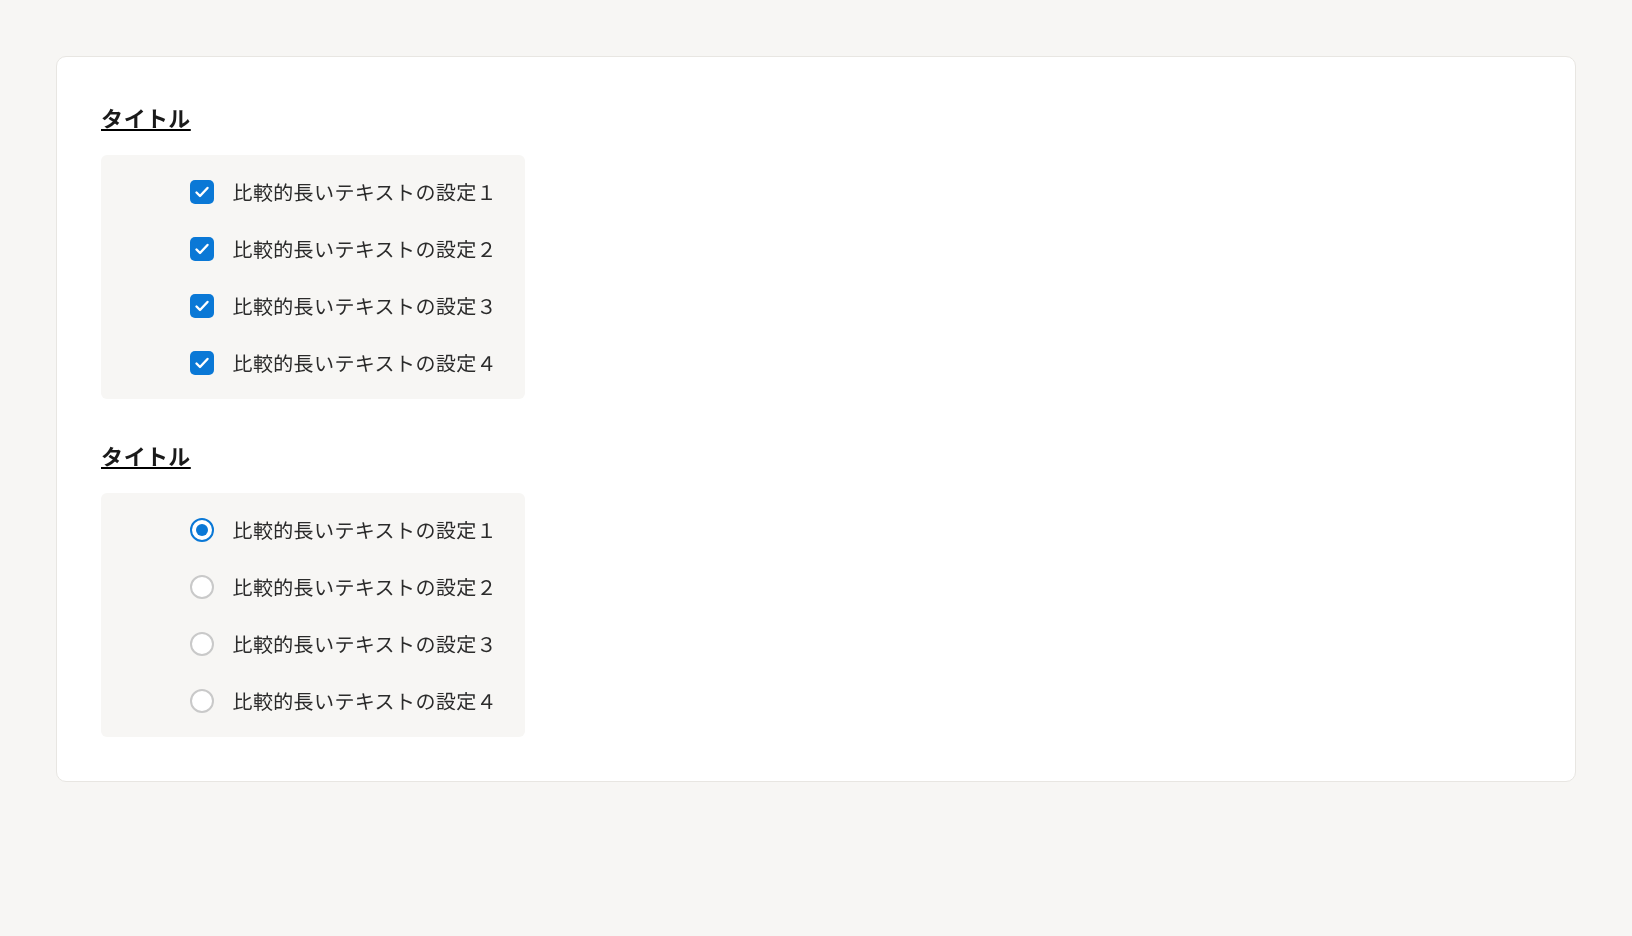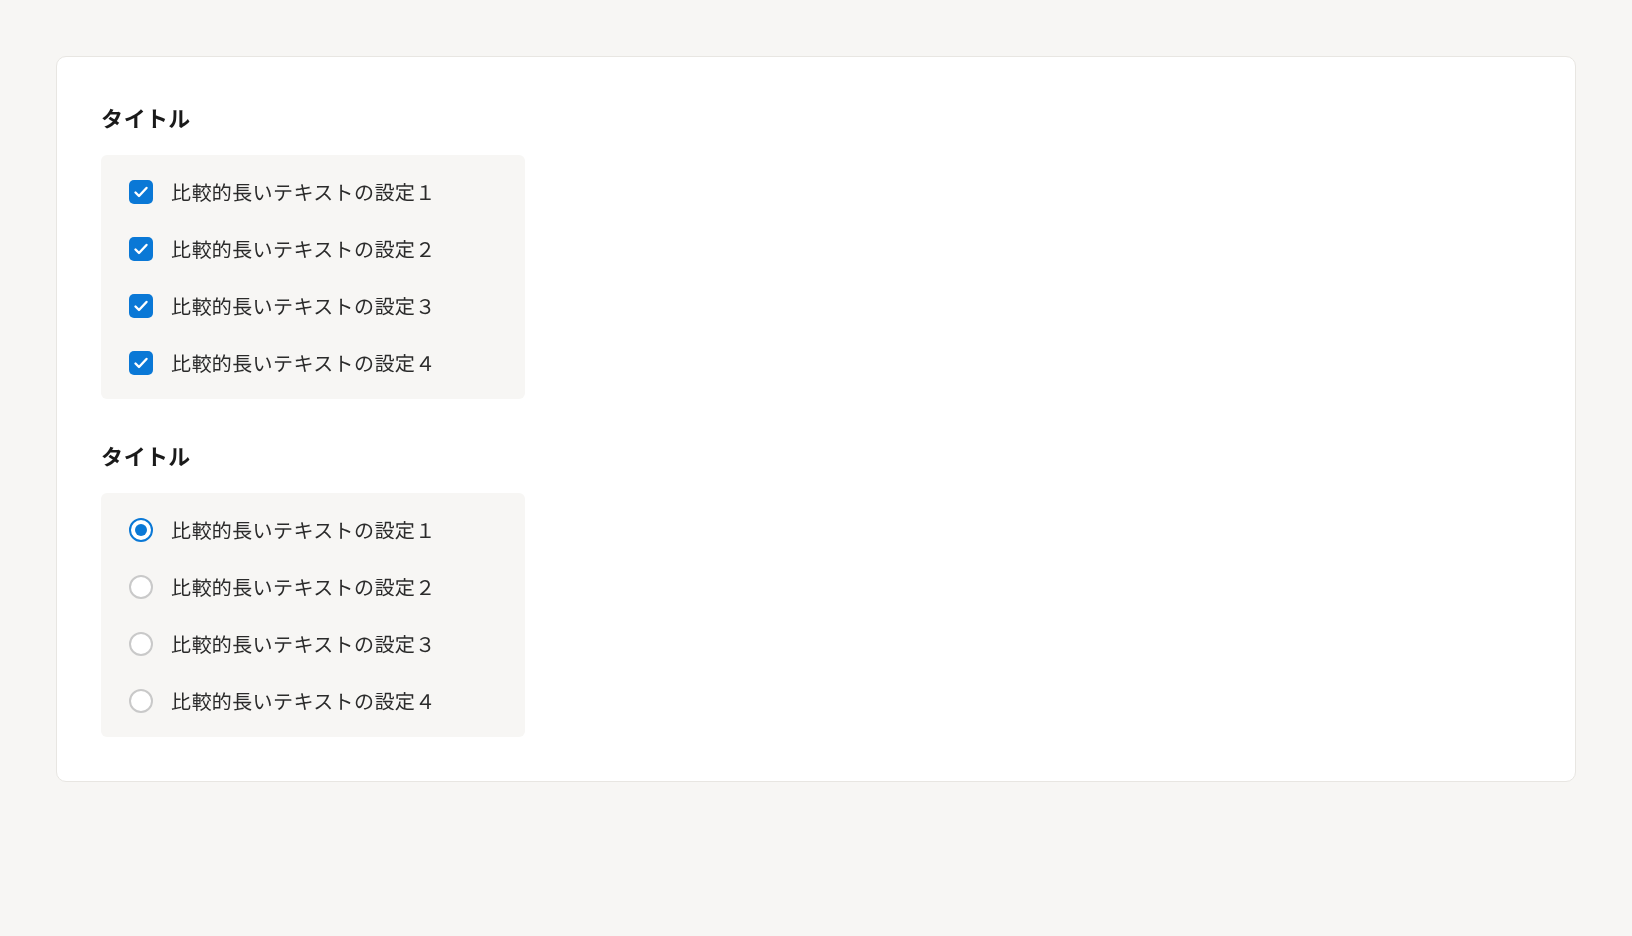--- a/index.html
+++ b/index.html
@@ -8,41 +8,42 @@
       font-family: -apple-system, BlinkMacSystemFont, "Hiragino Sans", "Hiragino Kaku Gothic ProN", "Noto Sans JP", sans-serif;
       padding: 56px;
     }
     .card {
       background: #ffffff;
       border: 1px solid #e8e6e2;
       border-radius: 10px;
       padding: 44px;
       max-width: 1520px;
     }
-    .section { margin-bottom: 40px; }
+    .section { margin-bottom: 40px; text-decoration: underline; }
     .section:last-child { margin-bottom: 0; }
     .section-title {
       font-size: 22px;
       font-weight: 700;
       color: #1a1a1a;
       margin-bottom: 22px;
       letter-spacing: 0.02em;
     }
     .options-panel {
       background: #f7f6f4;
       border-radius: 6px;
       padding: 8px 0;
       display: inline-block;
       min-width: 424px;
     }
     .option-row {
       display: flex;
       align-items: center;
       padding: 14px 28px;
       cursor: pointer;
+      justify-content: flex-end;
     }
     .control-slot { width: 24px; height: 24px; display: inline-flex; align-items: center; justify-content: center; flex: 0 0 24px; }
     .option-label {
       margin-left: 18px;
       font-size: 20px;
       color: #2b2b2b;
       letter-spacing: 0.02em;
     }
     
     .checkbox-box {

